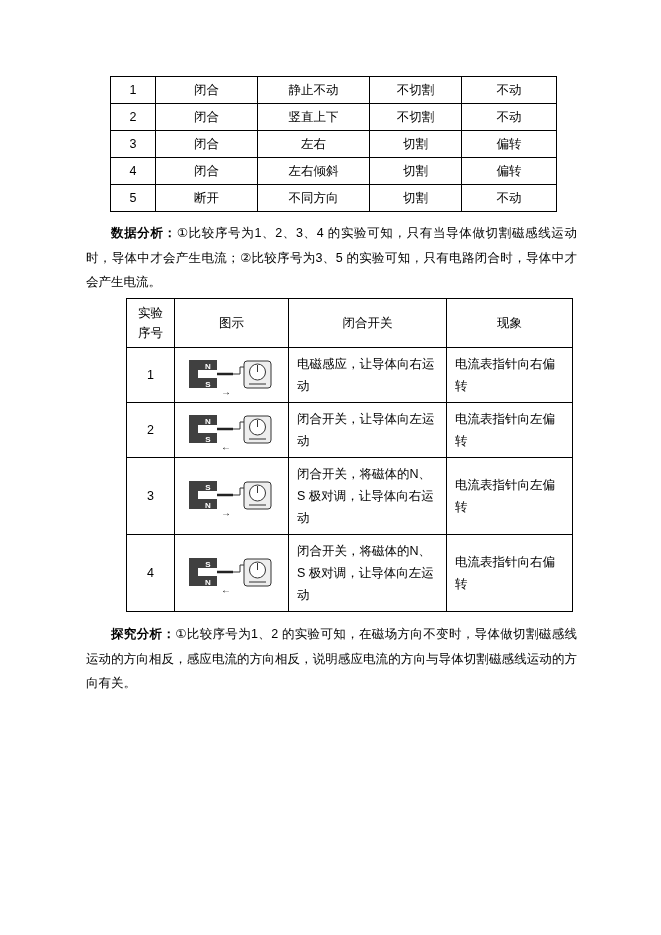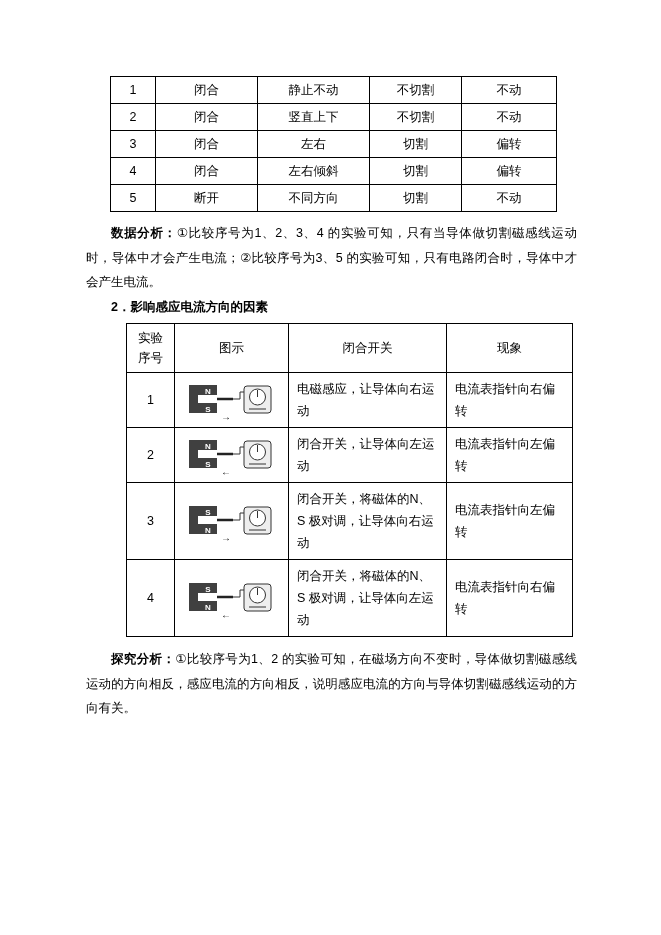--- a/index.html
+++ b/index.html
@@ -86,21 +86,20 @@
         <td>不同方向</td>
         <td>切割</td>
         <td>不动</td>
       </tr>
     </tbody>
   </table>
 
   <p class="para"><span class="lead">数据分析：</span><span>①比较序号为1、2、3、4 的实验可知，只有当导体做切割磁感线运动时，导体中才会产生电流；②比较序号为3、5 的实验可知，只有电路闭合时，导体中才会产生电流。</span></p>
 
 
-  <div class="heading">2．影响感应电流方向的因素</div>
 
   <table class="t2">
     <colgroup>
       <col style="width:48px">
         <col style="width:114px">
         <col style="width:158px">
         <col style="width:126px">
     </colgroup>
     <thead>
       <tr>

